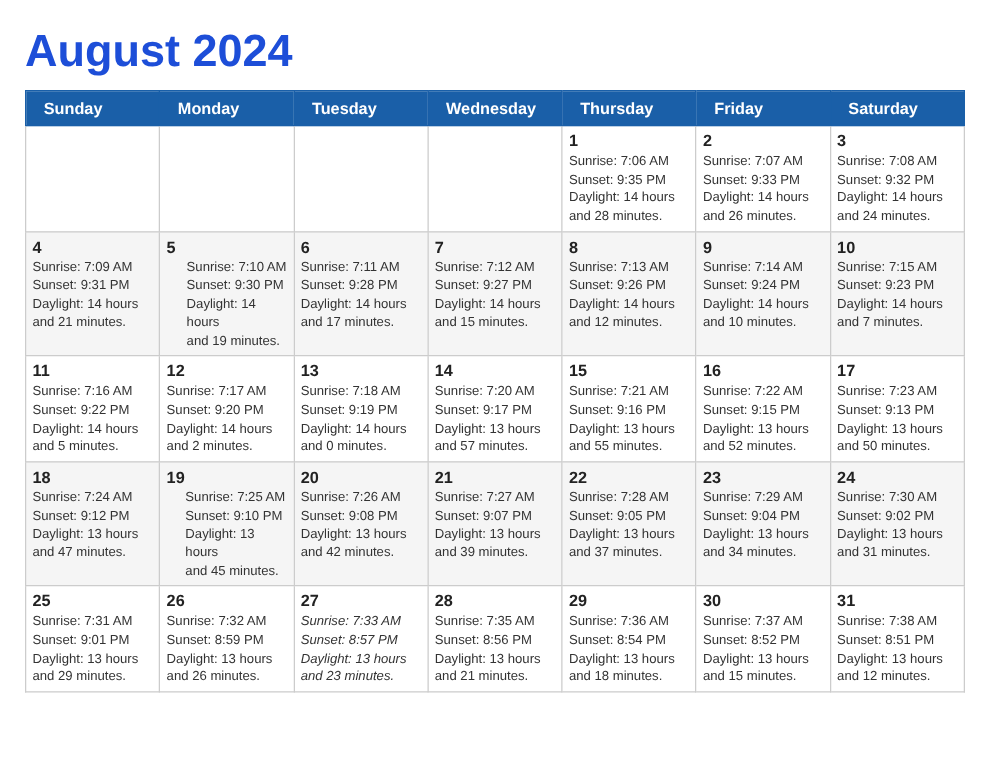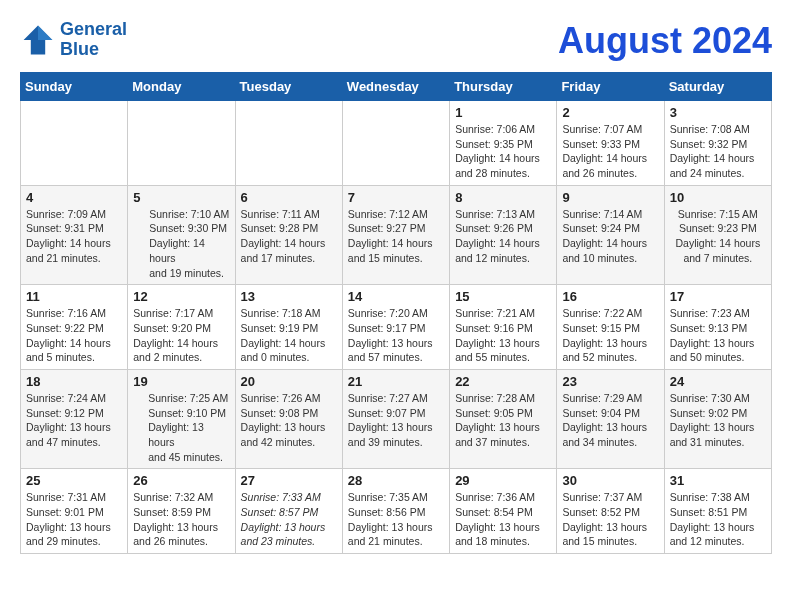--- a/index.html
+++ b/index.html
@@ -47,21 +47,21 @@
       color: #444;
     }
     table {
       width: 100%;
       border-collapse: collapse;
       font-size: 11px;
     }
     thead tr th {
       background-color: #1a5fa8;
       color: #fff;
-      padding: 6px 4px;
+      padding: 6px 14px;
       text-align: left;
       font-size: 13px;
       font-weight: bold;
       border: 1px solid #1a5fa8;
     }
     tbody tr td {
       border: 1px solid #ccc;
       vertical-align: top;
       padding: 4px 5px;
       width: calc(100% / 7);
@@ -84,30 +84,20 @@
       line-height: 1.4;
     }
     .empty-cell {
       background: #fff;
     }
   </style>
 </head>
 <body>
 
 <div class="header">
-  <div class="logo">
-    <svg class="logo-icon" viewBox="0 0 40 40">
-      <polygon points="20,4 36,20 28,20 28,36 12,36 12,20 4,20" fill="#1a5fa8"></polygon>
-      <polygon points="20,4 36,20 20,20" fill="#3a8fd8" opacity="0.6"></polygon>
-    </svg>
-    <div class="logo-text">
-      <div><span>General</span></div>
-      <div><span>Blue</span></div>
-    </div>
-  </div>
   <div class="title-block">
     <div class="month-year">August 2024</div>
   </div>
 </div>
 
 <table>
   <thead>
     <tr>
     <th>Sunday</th>
         <th>Monday</th>
@@ -184,21 +174,21 @@
         </td>
         <td>
           <span class="day-number">9</span>
           <div class="day-info" style="white-space: pre-line;">Sunrise: 7:14 AM
 Sunset: 9:24 PM
 Daylight: 14 hours
 and 10 minutes.</div>
         </td>
         <td>
           <span class="day-number">10</span>
-          <div class="day-info" style="white-space: pre-line; text-align: center;">Sunrise: 7:15 AM
+          <div class="day-info" style="white-space: pre-line;">Sunrise: 7:15 AM
 Sunset: 9:23 PM
 Daylight: 14 hours
 and 7 minutes.</div>
         </td>
       </tr>
       <tr>
         <td>
           <span class="day-number">11</span>
           <div class="day-info" style="white-space: pre-line;">Sunrise: 7:16 AM
 Sunset: 9:22 PM

